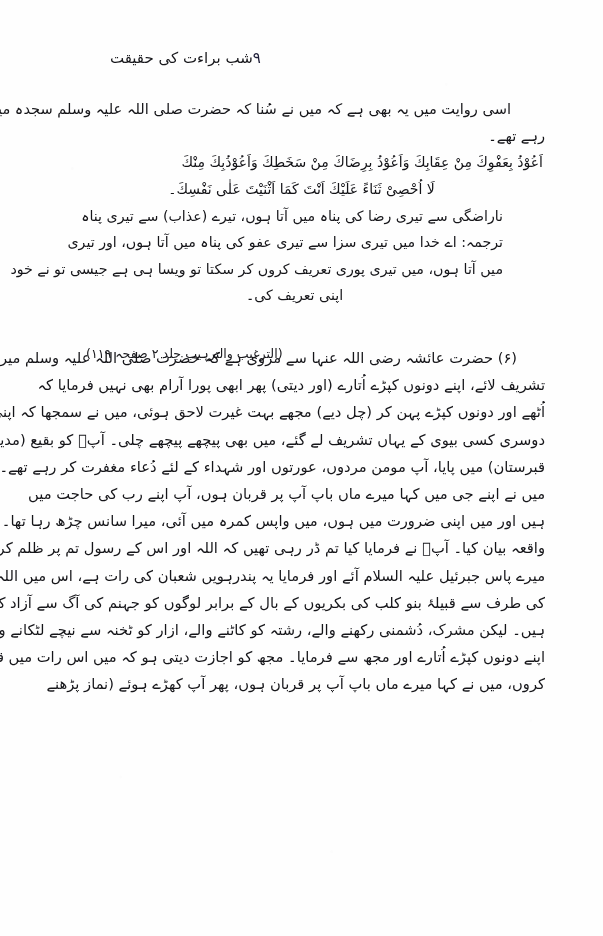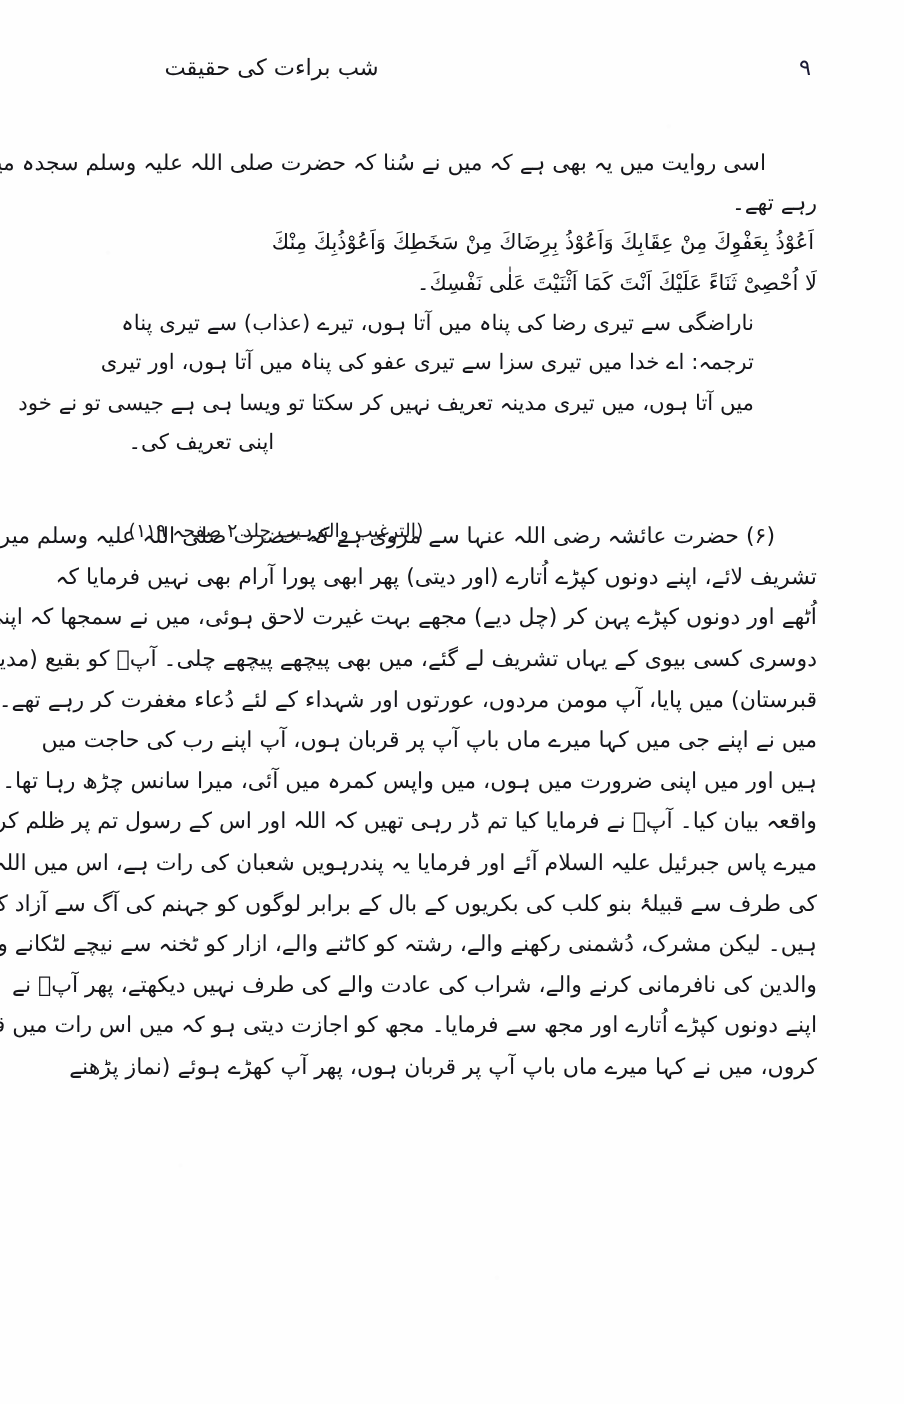--- a/index.html
+++ b/index.html
@@ -17,28 +17,28 @@
     background: #fefefe;
     overflow: hidden;
     font-family: "DejaVu Sans", "Liberation Sans", sans-serif;
     color: #16161a;
     box-sizing: border-box;
   }
 
   
   .header-band {
     position: absolute;
-    top: 37px;
+    top: 50px;
     left: 58px;
     right: 58px;
     height: 28px;
     display: flex;
     flex-direction: row-reverse;
     align-items: baseline;
-    justify-content: space-between;
+    justify-content: flex-start;
   }
 
   .header-title {
     font-size: 15px;
     line-height: 1.1;
     letter-spacing: 0.2px;
     color: #17171b;
     white-space: nowrap;
     padding-left: 52px;
   }
@@ -78,30 +78,31 @@
   
   #block-riwayat {
     top: 96px;
     right: 58px;
     left: 58px;
   }
   #block-riwayat .urdu-line.indent-first { text-indent: 34px; }
   #block-riwayat .arabic-line.l1 { padding-right: 2px; }
   #block-riwayat .arabic-line.l2 {
     display: block;
+    text-align: center;
   }
 
   
   #block-tarjuma {
     top: 203px;
     right: 100px;
     left: 86px;
   }
   #block-tarjuma .urdu-line { font-size: 14.2px; line-height: 26.4px; }
-  #block-tarjuma .urdu-line.l5 { text-align: left; }
+  #block-tarjuma .urdu-line.l5 { text-align: center; }
 
   
   #block-citation {
     top: 310px;
     right: 100px;
     left: 86px;
     text-align: left;
     margin-top: 33px;
   }
   #block-citation .citation-text {
@@ -149,40 +150,39 @@
   <div class="block" id="block-riwayat">
     <span class="urdu-line indent-first">اسی روایت میں یہ بھی ہے کہ میں نے سُنا کہ حضرت صلی اللہ علیہ وسلم سجدہ میں یہ دُعا پڑھ</span>
     <span class="urdu-line">رہے تھے۔</span>
     <span class="arabic-line l1">اَعُوْذُ بِعَفْوِكَ مِنْ عِقَابِكَ وَاَعُوْذُ بِرِضَاكَ مِنْ سَخَطِكَ وَاَعُوْذُبِكَ مِنْكَ</span>
     <span class="arabic-line l2">لَا اُحْصِیْ ثَنَاءً عَلَیْكَ اَنْتَ كَمَا اَثْنَیْتَ عَلٰی نَفْسِكَ۔</span>
   </div>
 
   <div class="block" id="block-tarjuma">
     <span class="urdu-line l2">ناراضگی سے تیری رضا کی پناہ میں آتا ہوں، تیرے (عذاب) سے تیری پناہ</span>
     <span class="urdu-line l1">ترجمہ: اے خدا میں تیری سزا سے تیری عفو کی پناہ میں آتا ہوں، اور تیری</span>
-    <span class="urdu-line l3">میں آتا ہوں، میں تیری مدینہ تعریف نہیں کر سکتا تو ویسا ہی ہے جیسی تو نے خود</span>
+    <span class="urdu-line l3">میں آتا ہوں، میں تیری پوری تعریف کروں کر سکتا تو ویسا ہی ہے جیسی تو نے خود</span>
     <span class="urdu-line l5">اپنی تعریف کی۔</span>
   </div>
 
   <div class="block" id="block-citation">
     <span class="citation-text">(الترغیب والترہیب جلد ۲ صفحہ ۱۱۹)</span>
   </div>
 
   <div class="block" id="block-main">
     <span class="urdu-line indent-first">(۶) حضرت عائشہ رضی اللہ عنہا سے مروی ہے کہ حضرت صلی اللہ علیہ وسلم میرے یہاں</span>
     <span class="urdu-line">تشریف لائے، اپنے دونوں کپڑے اُتارے (اور دیتی) پھر ابھی پورا آرام بھی نہیں فرمایا کہ</span>
     <span class="urdu-line">اُٹھے اور دونوں کپڑے پہن کر (چل دیے) مجھے بہت غیرت لاحق ہوئی، میں نے سمجھا کہ اپنی</span>
     <span class="urdu-line">دوسری کسی بیوی کے یہاں تشریف لے گئے، میں بھی پیچھے پیچھے چلی۔ آپؐ کو بقیع (مدینہ کے</span>
     <span class="urdu-line">قبرستان) میں پایا، آپ مومن مردوں، عورتوں اور شہداء کے لئے دُعاء مغفرت کر رہے تھے۔</span>
     <span class="urdu-line">میں نے اپنے جی میں کہا میرے ماں باپ آپ پر قربان ہوں، آپ اپنے رب کی حاجت میں</span>
     <span class="urdu-line">ہیں اور میں اپنی ضرورت میں ہوں، میں واپس کمرہ میں آئی، میرا سانس چڑھ رہا تھا۔ آپؐ بھی</span>
     <span class="urdu-line">واقعہ بیان کیا۔ آپؐ نے فرمایا کیا تم ڈر رہی تھیں کہ اللہ اور اس کے رسول تم پر ظلم کریں گے،</span>
     <span class="urdu-line">میرے پاس جبرئیل علیہ السلام آئے اور فرمایا یہ پندرہویں شعبان کی رات ہے، اس میں اللہ تعالیٰ</span>
     <span class="urdu-line">کی طرف سے قبیلۂ بنو کلب کی بکریوں کے بال کے برابر لوگوں کو جہنم کی آگ سے آزاد کرتے</span>
     <span class="urdu-line">ہیں۔ لیکن مشرک، دُشمنی رکھنے والے، رشتہ کو کاٹنے والے، ازار کو ٹخنہ سے نیچے لٹکانے والے،</span>
-    <span class="urdu-line">والدین کی نافرمانی کرنے والے، شراب کی عادت والے کی طرف نہیں دیکھتے، پھر آپؐ نے</span>
     <span class="urdu-line">اپنے دونوں کپڑے اُتارے اور مجھ سے فرمایا۔ مجھ کو اجازت دیتی ہو کہ میں اس رات میں قیام</span>
     <span class="urdu-line">کروں، میں نے کہا میرے ماں باپ آپ پر قربان ہوں، پھر آپ کھڑے ہوئے (نماز پڑھنے</span>
   </div>
 
   <div class="scan-noise"></div>
 
 </div>
 
 </body></html>

